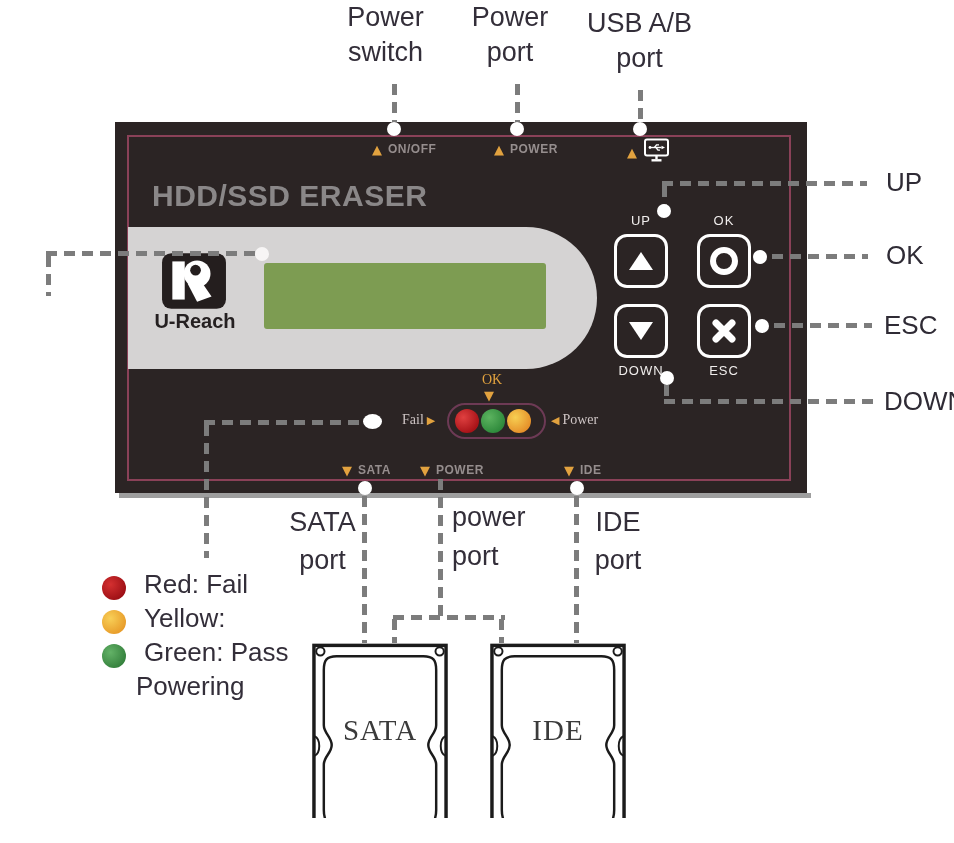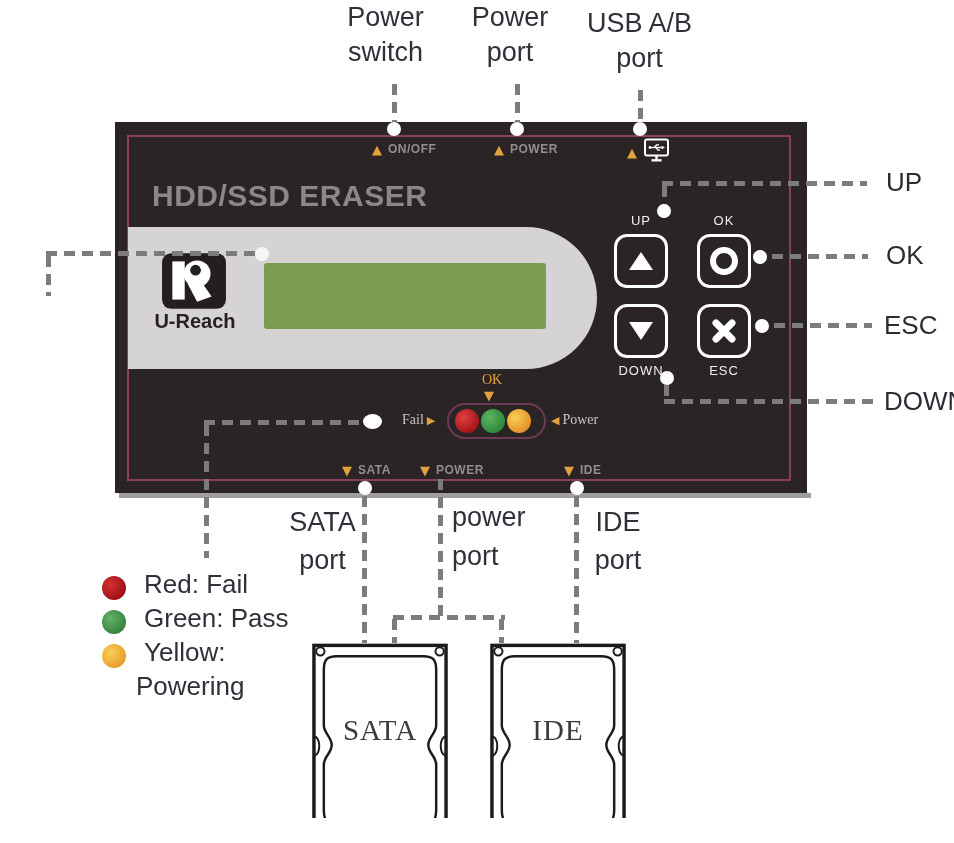--- a/index.html
+++ b/index.html
@@ -214,26 +214,26 @@
   <div class="dl h" style="left:204px;top:420px;width:158px"></div>
   <div class="dot" style="left:363px;top:414px;width:19px;height:15px"></div>
   <div class="dl v" style="left:204px;top:425px;height:133px"></div>
 
   <div class="legend">
     <div class="legend-row">
       <span class="legend-dot" style="background:radial-gradient(circle at 35% 35%, #d43030, #9d0f15 75%)"></span>
       <span>Red: Fail</span>
     </div>
     <div class="legend-row">
+      <span class="legend-dot" style="background:radial-gradient(circle at 35% 35%, #f8cf57, #e79a28 78%)"></span>
+      <span>Yellow:</span>
+    </div>
+    <div class="legend-row">
       <span class="legend-dot" style="background:radial-gradient(circle at 35% 35%, #63b267, #35813d 75%)"></span>
       <span>Green: Pass</span>
-    </div>
-    <div class="legend-row">
-      <span class="legend-dot" style="background:radial-gradient(circle at 35% 35%, #f8cf57, #e79a28 78%)"></span>
-      <span>Yellow:</span>
     </div>
     <div class="legend-row">
       <span class="legend-indent">Powering</span>
     </div>
   </div>
 
   <div class="dl v" style="left:362px;top:496px;height:147px"></div>
   <div class="dl v" style="left:438px;top:479px;height:138px"></div>
   <div class="dl h" style="left:393px;top:615px;width:112px"></div>
   <div class="dl v" style="left:392px;top:619px;height:24px"></div>

